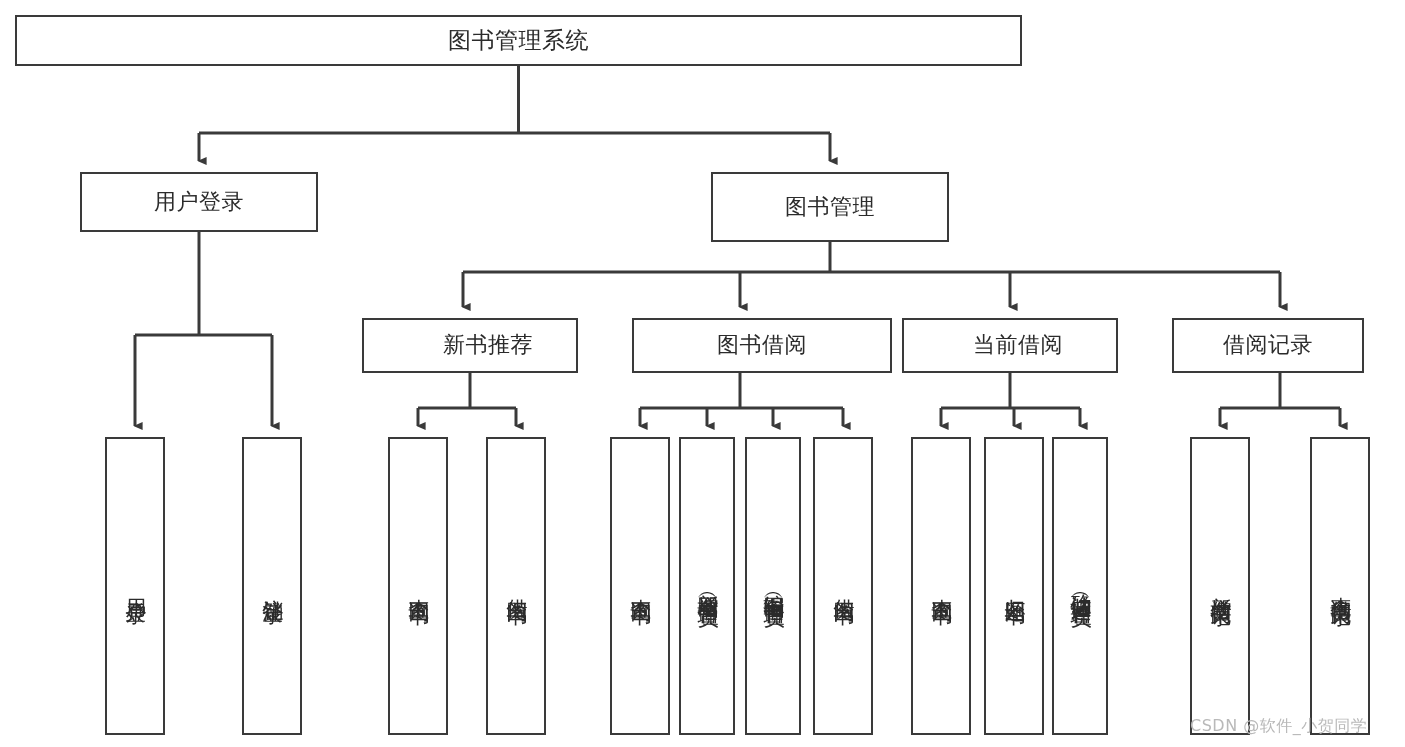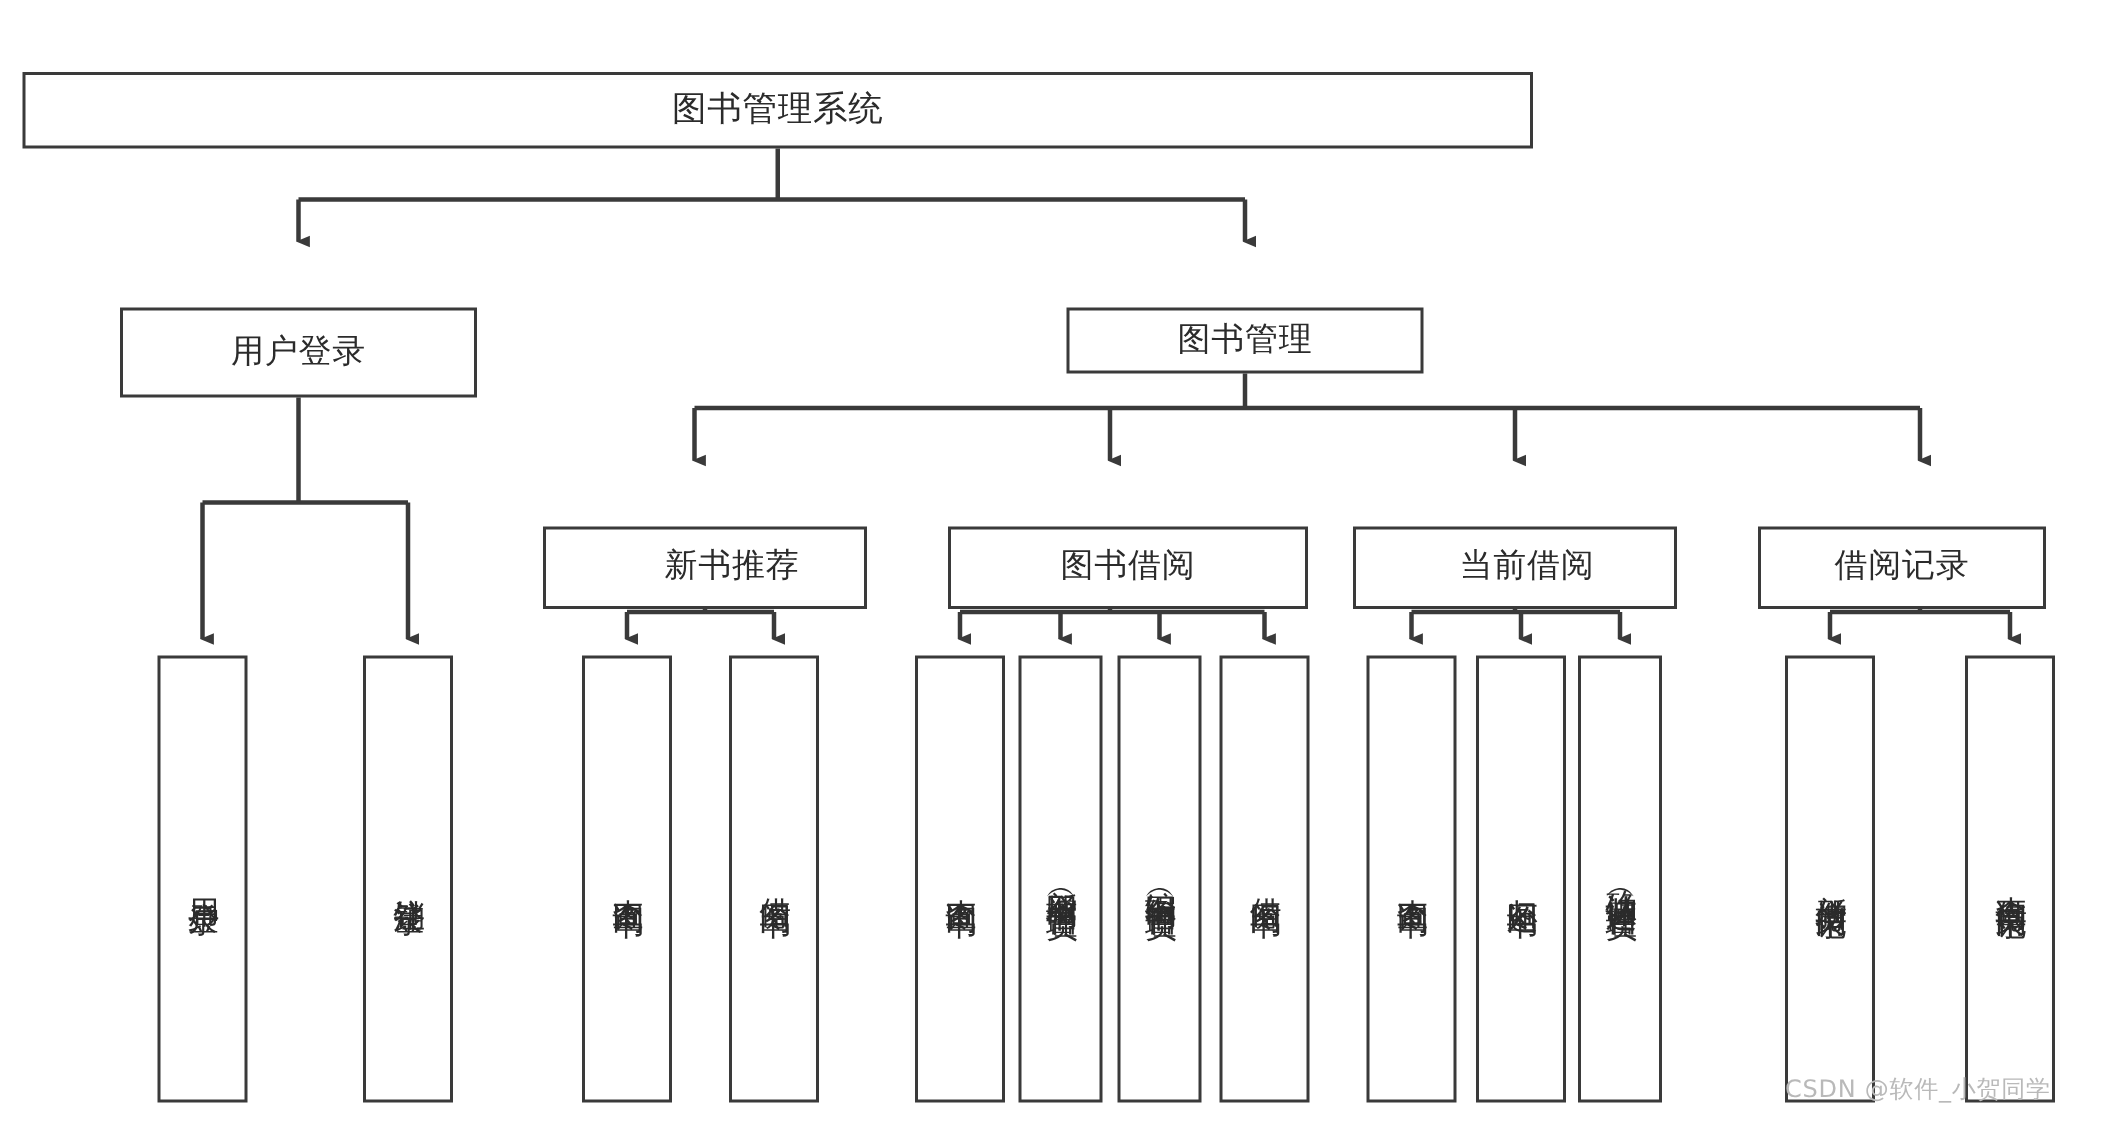--- a/index.html
+++ b/index.html
@@ -34,21 +34,20 @@
     background: #ffffff;
     display: flex;
     align-items: center;
     justify-content: center;
     color: #2b2b2b;
   }
   .node.horiz {
     font-size: 22px;
     letter-spacing: 0.5px;
     line-height: 1.1;
-    margin-top: 33px;
   }
   .node.root {
     font-size: 23px;
   }
   .node.vert {
     align-items: center;
     justify-content: center;
     padding: 4px 0;
   }
   .vlabel {
@@ -123,28 +122,28 @@
     </g>
   </svg>
 
   <div class="node horiz root" style="left:15px; top:15px; width:1007px; height:51px;">
     <span>图书管理系统</span>
   </div>
 
   <div class="node horiz" style="left:80px; top:172px; width:238px; height:60px;">
     <span>用户登录</span>
   </div>
-  <div class="node horiz" style="left:711px; top:172px; width:238px; height:44px;">
+  <div class="node horiz" style="left:711px; top:172px; width:238px; height:70px;">
     <span>图书管理</span>
   </div>
 
   <div class="node horiz" style="left:362px; top:318px; width:216px; height:55px;padding-left:36px;">
     <span>新书推荐</span>
   </div>
-  <div class="node horiz" style="left:632px; top:318px; width:240px; height:55px;">
+  <div class="node horiz" style="left:632px; top:318px; width:260px; height:55px;">
     <span>图书借阅</span>
   </div>
   <div class="node horiz" style="left:902px; top:318px; width:216px; height:55px;padding-left:16px;">
     <span>当前借阅</span>
   </div>
   <div class="node horiz" style="left:1172px; top:318px; width:192px; height:55px;">
     <span>借阅记录</span>
   </div>
 
   <div class="node vert" style="left:105px; top:437px; width:60px; height:298px;">

